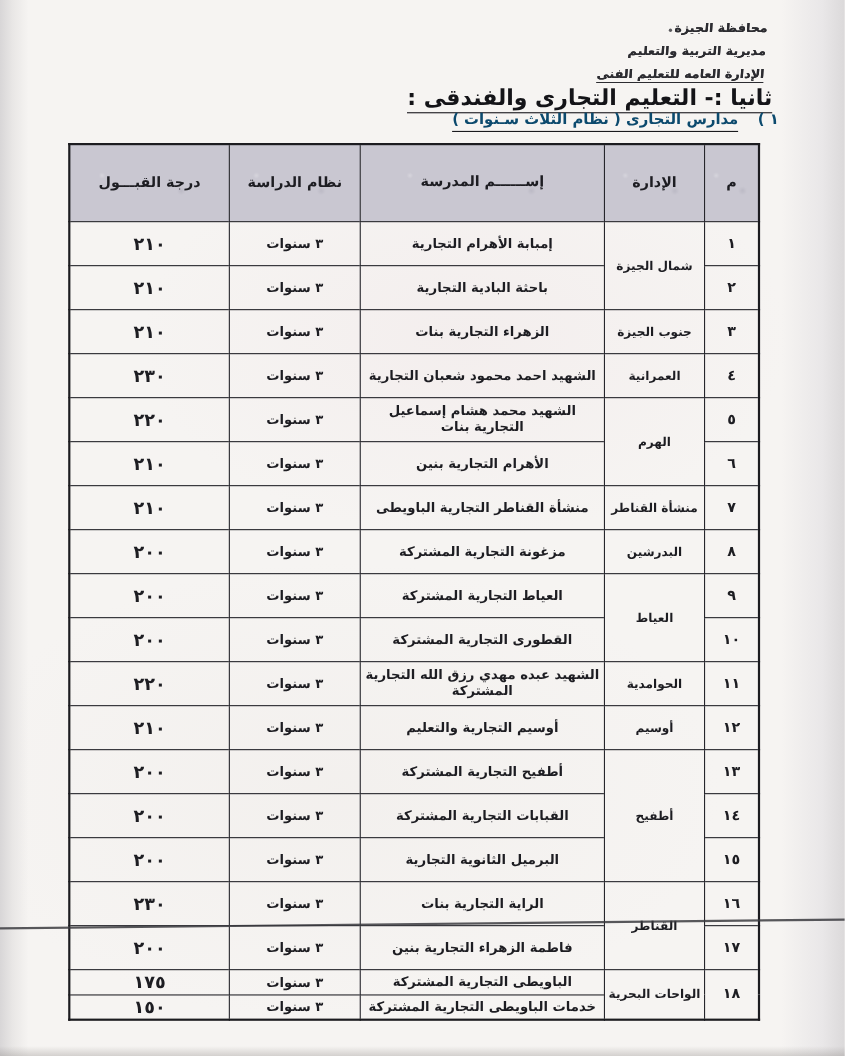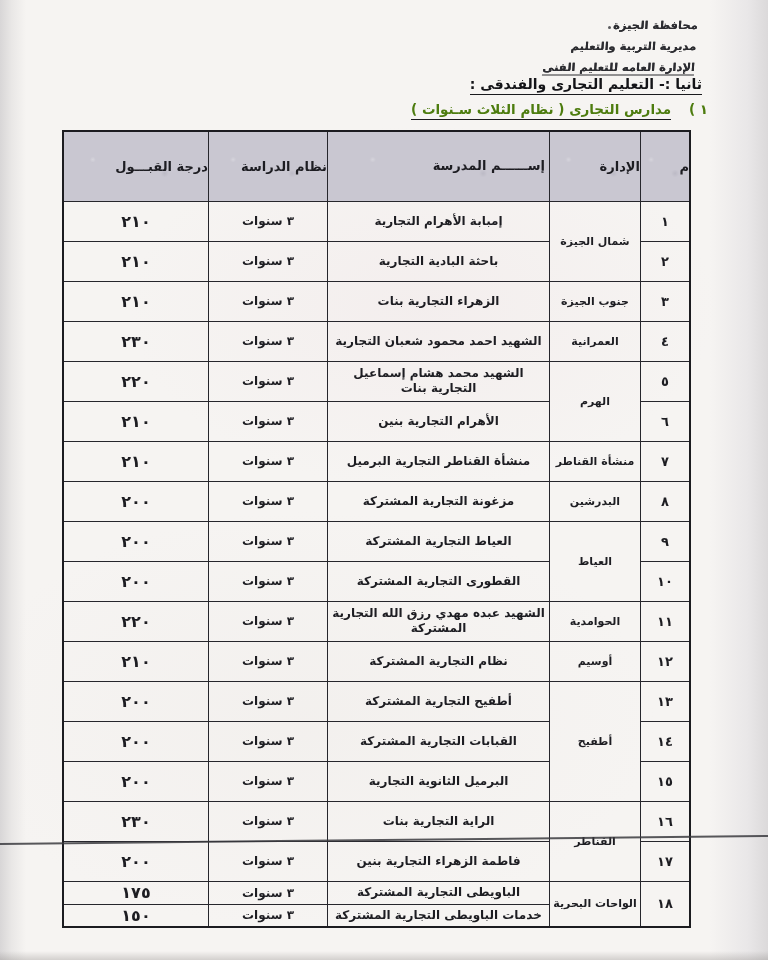--- a/index.html
+++ b/index.html
@@ -22,39 +22,39 @@
   
   .letterhead{position:absolute;top:13px;right:72px;text-align:right;
     font-weight:bold;font-size:11.5px;color:#2c2c31;line-height:22px;
     transform:skewX(-4deg) scaleY(.95);}
   .letterhead .lh-line{text-shadow:0 0 .5px #2c2c31;}
   .letterhead .u-lh{border-bottom:1.6px solid #2c2c31;padding-bottom:1px;}
 
   .speck{position:absolute;left:608px;top:26px;width:3px;height:3px;border-radius:50%;background:#5a5a5e;}
 
   
-  .section-heading{position:absolute;top:76px;right:66px;font-size:14px;font-weight:bold;color:#141418;}
-  .sub-heading{position:absolute;top:101px;right:60px;font-size:13.5px;font-weight:bold;color:#4d7c0f;}
+  .section-heading{position:absolute;top:76px;right:66px;font-size:20px;font-weight:bold;color:#141418;}
+  .sub-heading{position:absolute;top:101px;right:60px;font-size:13.5px;font-weight:bold;color:#0c4a6e;}
   .sub-heading .num{margin-left:13px;}
   .u{border-bottom:1.8px solid #1a1a1e;padding-bottom:2px;}
 
   
   table.schools{
     position:absolute;top:130px;left:62px;width:613px;
     border-collapse:collapse;table-layout:fixed;
     border:2.5px solid #1c1c20;background:transparent;
   }
   .schools th,.schools td{
     border:1.6px solid #26262c;text-align:center;vertical-align:middle;
     color:#1d1d22;font-weight:bold;padding:0;overflow:hidden;
   }
   .schools thead tr{height:70px;}
   .schools th{background:#c9c7d1;font-size:13px;
     background-image:radial-gradient(3px 3px at 20% 40%, rgba(255,255,255,.25), transparent),
-                     radial-gradient(4px 4px at 70% 60%, rgba(90,90,110,.12), transparent);text-align:right;}
+                     radial-gradient(4px 4px at 70% 60%, rgba(90,90,110,.12), transparent);}
   .schools tbody tr{height:40px;}
   .schools tbody tr.small{height:23px;}
   .c-num{width:48px;font-size:13px;}
   .c-admin{width:90px;font-size:11px;margin-top:40px;}
   .c-school{width:213px;font-size:12px;padding:1px 4px !important;line-height:1.25;}
   .c-sys{width:118px;font-size:12px;}
   .c-grade{width:144px;font-size:16px;letter-spacing:2px;}
 
   
   .stray-line{position:absolute;left:0;top:839px;width:768px;height:1.8px;
@@ -131,21 +131,21 @@
       </tr>
       <tr>
         <td class="c-num">٦</td>
         <td class="c-school">الأهرام التجارية بنين</td>
         <td class="c-sys" dir="ltr">٣ سنوات</td>
         <td class="c-grade">٢١٠</td>
       </tr>
       <tr>
         <td class="c-num">٧</td>
         <td class="c-admin">منشأة القناطر</td>
-        <td class="c-school">منشأة القناطر التجارية البرميل</td>
+        <td class="c-school">منشأة القناطر التجارية الباويطى</td>
         <td class="c-sys" dir="ltr">٣ سنوات</td>
         <td class="c-grade">٢١٠</td>
       </tr>
       <tr>
         <td class="c-num">٨</td>
         <td class="c-admin">البدرشين</td>
         <td class="c-school">مزغونة التجارية المشتركة</td>
         <td class="c-sys" dir="ltr">٣ سنوات</td>
         <td class="c-grade">٢٠٠</td>
       </tr>
@@ -165,21 +165,21 @@
       <tr>
         <td class="c-num">١١</td>
         <td class="c-admin">الحوامدية</td>
         <td class="c-school">الشهيد عبده مهدي رزق الله التجارية المشتركة</td>
         <td class="c-sys" dir="ltr">٣ سنوات</td>
         <td class="c-grade">٢٢٠</td>
       </tr>
       <tr>
         <td class="c-num">١٢</td>
         <td class="c-admin">أوسيم</td>
-        <td class="c-school">نظام التجارية المشتركة</td>
+        <td class="c-school">أوسيم التجارية والتعليم</td>
         <td class="c-sys" dir="ltr">٣ سنوات</td>
         <td class="c-grade">٢١٠</td>
       </tr>
       <tr>
         <td class="c-num">١٣</td>
         <td class="c-admin" rowspan="3">أطفيح</td>
         <td class="c-school">أطفيح التجارية المشتركة</td>
         <td class="c-sys" dir="ltr">٣ سنوات</td>
         <td class="c-grade">٢٠٠</td>
       </tr>

